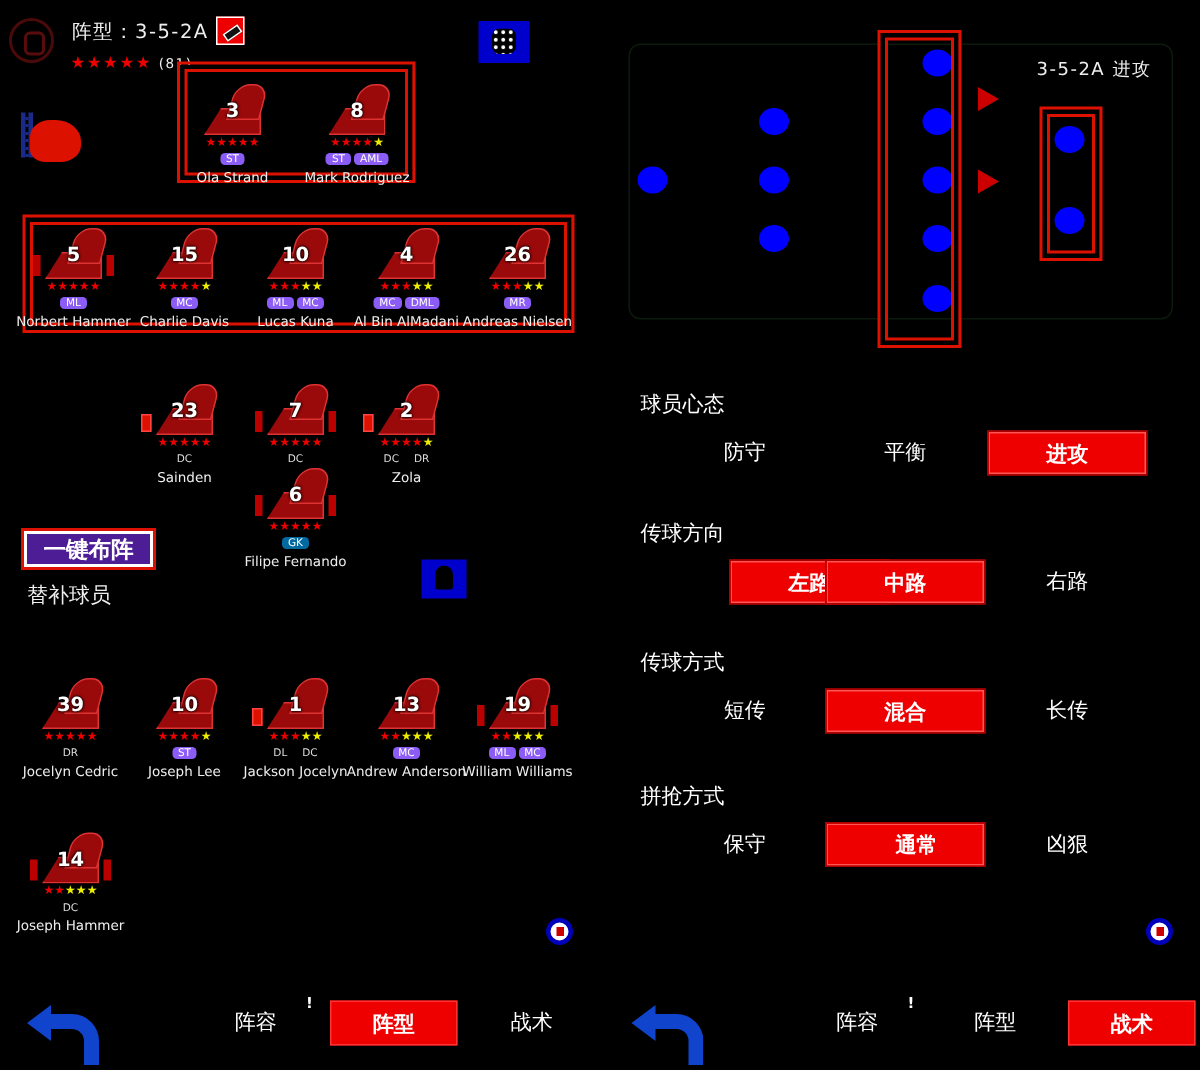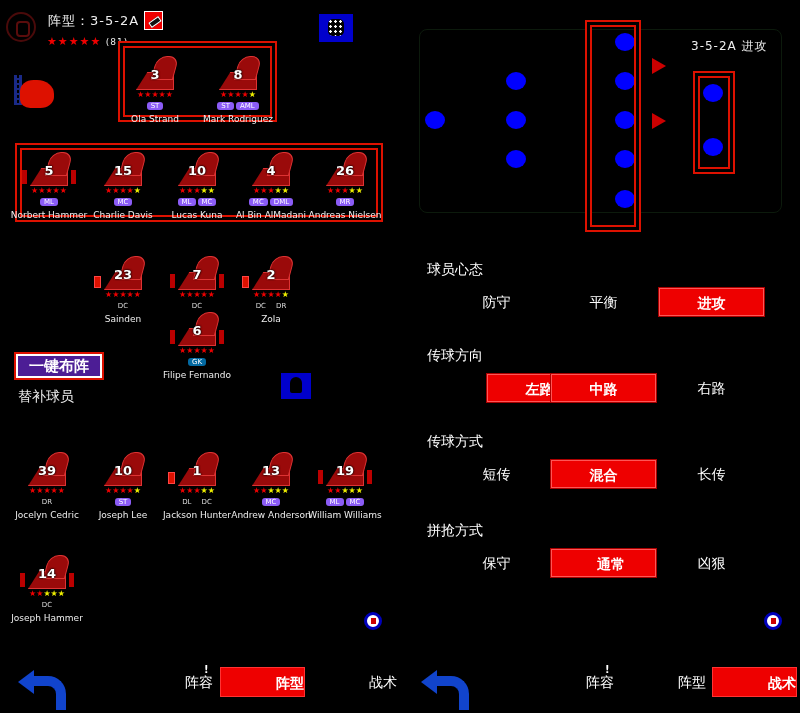--- a/index.html
+++ b/index.html
@@ -51,21 +51,21 @@
   .pin-btn::after { content: ""; position: absolute; left: 9px; top: 4px; width: 12px; height: 16px; background: #000; border-radius: 6px 6px 2px 2px; }
   .subs-title { left: 18px; top: 388px; font-size: 14px; }
 
   .clock { width: 18px; height: 18px; border-radius: 50%; background: #fff; border: 3px solid #00b; }
   .clock::after { content: ""; position: absolute; left: 4px; top: 3px; width: 5px; height: 6px; background: #c00; }
 
   
   .back-btn { left: 18px; top: 668px; width: 40px; height: 32px; }
   .back-btn::before { content: ""; position: absolute; left: 0; top: 2px; border-right: 16px solid #14c; border-top: 12px solid transparent; border-bottom: 12px solid transparent; }
   .back-btn::after { content: ""; position: absolute; left: 12px; top: 8px; width: 26px; height: 24px; border-top: 10px solid #14c; border-right: 10px solid #14c; border-radius: 0 18px 0 0; }
-  .nav-tab { position: absolute; top: 667px; width: 85px; height: 30px; font-size: 14px; line-height: 30px; text-align: right; }
+  .nav-tab { position: absolute; top: 667px; width: 85px; height: 30px; font-size: 14px; line-height: 30px; text-align: center; }
   .nav-tab.active { background: #e00; border: 1px solid #f33; font-weight: bold; }
   .excl { position: absolute; font-size: 10px; font-weight: bold; }
 
   
   .pitch { left: 16px; top: 29px; width: 363px; height: 184px; border: 1px solid #0c1a0c; border-radius: 8px; }
   .dot { position: absolute; width: 20px; height: 18px; border-radius: 50%; background: #00f; }
   .strat-label { left: 288px; top: 38px; font-size: 12px; letter-spacing: 1px; }
   .arrow { position: absolute; width: 0; height: 0; border-left: 14px solid #c00; border-top: 8px solid transparent; border-bottom: 8px solid transparent; }
 
   .sec-title { position: absolute; left: 24px; font-size: 14px; }
@@ -237,21 +237,21 @@
       </div>
       <div class="card" style="left: 166px; top: 452px;">
         <div class="shirt">
           <div class="body"></div>
           <div class="neck"></div>
         </div>
         <div class="red-badge"></div>
         <div class="num">1</div>
         <div class="stars"><span class="s-r">★</span><span class="s-r">★</span><span class="s-r">★</span><span class="s-y">★</span><span class="s-y">★</span></div>
         <div class="pos"><span class="off">DL</span><span class="off">DC</span></div>
-        <div class="name">Jackson Hunter</div>
+        <div class="name">Jackson Jocelyn</div>
       </div>
       <div class="card" style="left: 240px; top: 452px;">
         <div class="shirt">
           <div class="body"></div>
           <div class="neck"></div>
         </div>
         <div class="num">13</div>
         <div class="stars"><span class="s-r">★</span><span class="s-r">★</span><span class="s-y">★</span><span class="s-y">★</span><span class="s-y">★</span></div>
         <div class="pos"><span class="on">MC</span></div>
         <div class="name">Andrew Anderson</div>

